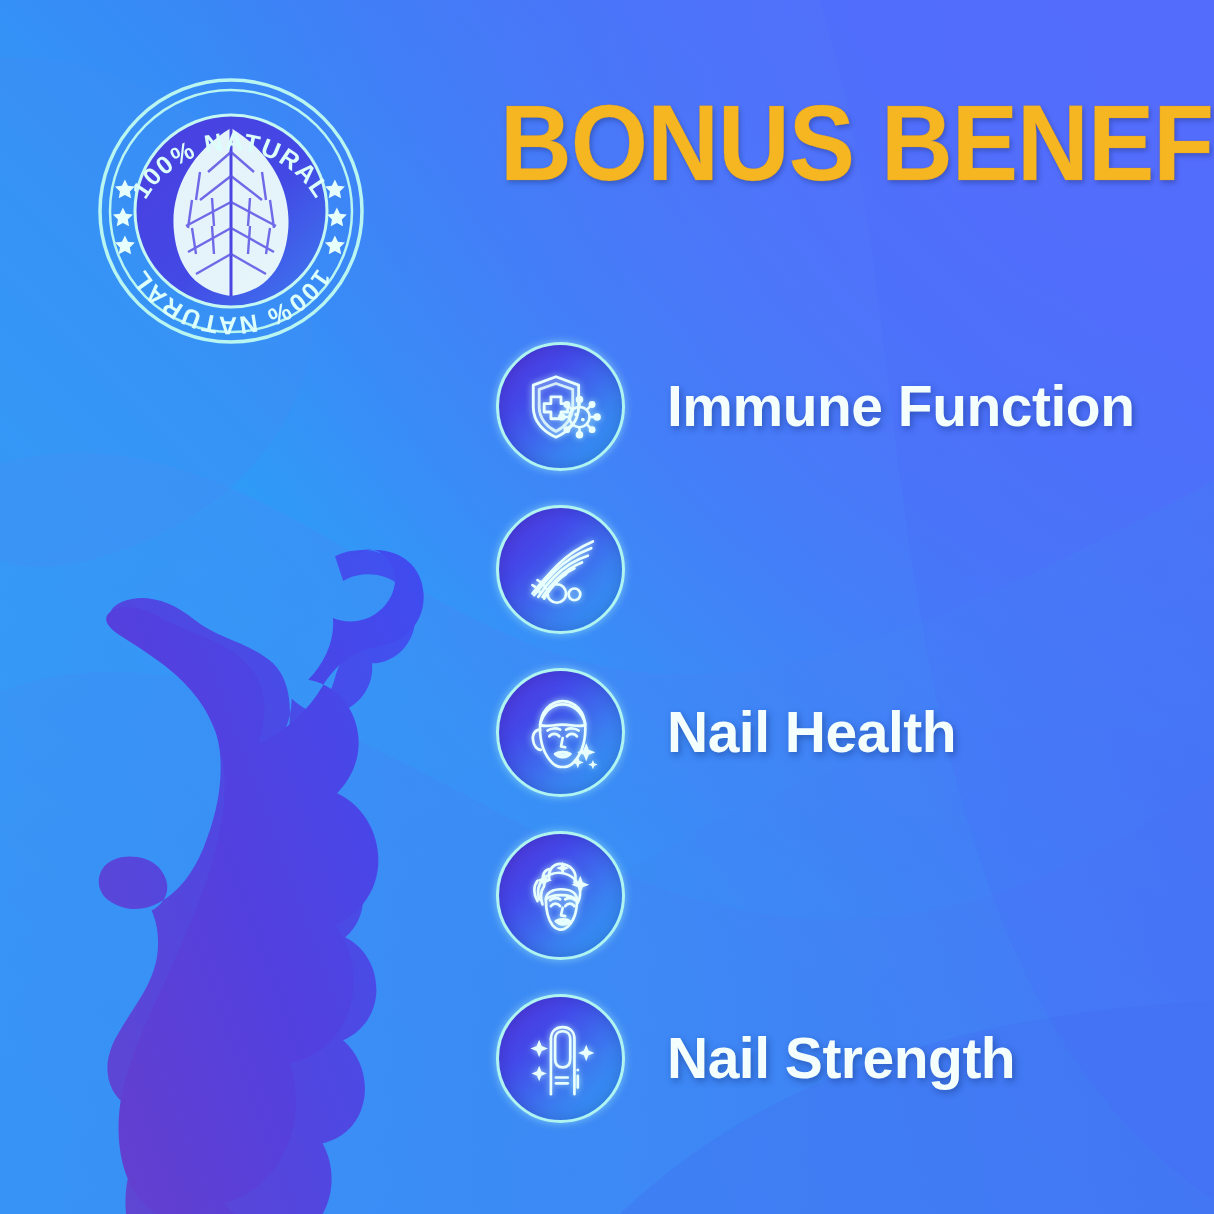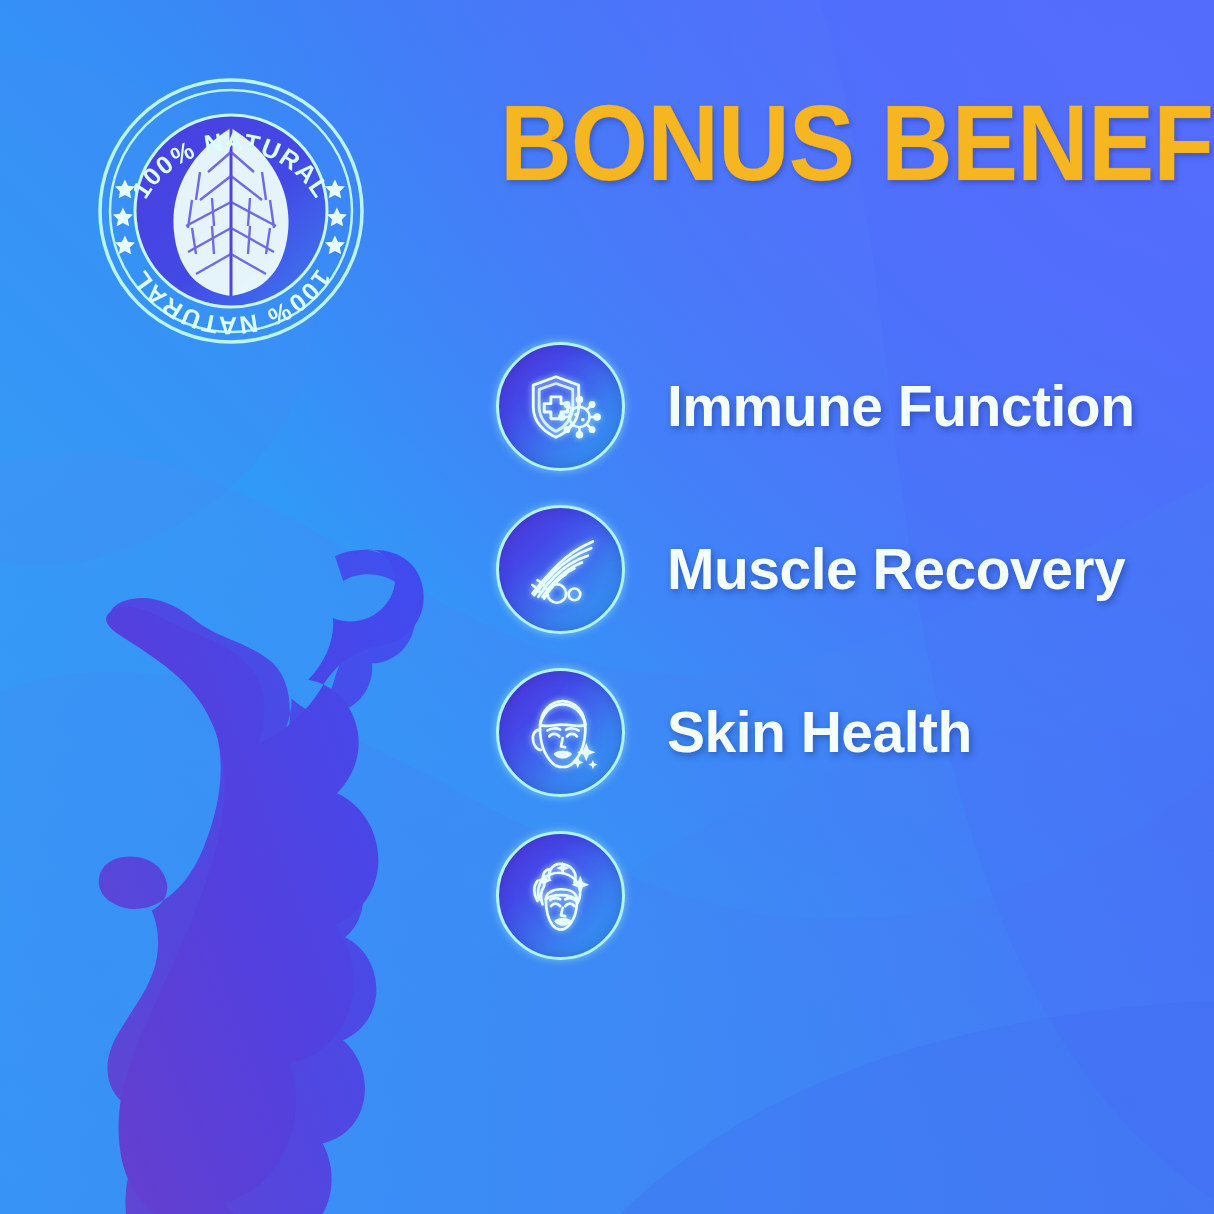--- a/index.html
+++ b/index.html
@@ -348,21 +348,20 @@
             <path d="M56,55 C48,60 42,66 38,72 C34,77 32,81 30,84"></path>
             <path d="M22,62 C26,64 30,68 32,72"></path>
             <path d="M16,68 C20,70 23,73 25,77"></path>
           </g>
           <g fill="none" stroke="#e8fffd" stroke-width="3.2">
             <circle cx="45" cy="78" r="11"></circle>
             <circle cx="66" cy="79" r="7"></circle>
           </g>
         </svg>
       </div>
-      <div class="benefit-label">Muscle Recovery</div>
     </div>
 
     <div class="benefit-row">
       <div class="benefit-icon">
         <svg viewBox="0 0 100 100">
           <g fill="none" stroke="#e8fffd" stroke-width="3.2" stroke-linecap="round" stroke-linejoin="round">
 
             <path d="M25,44 C25,24 38,12 52,12 C66,12 79,24 79,44
                      C79,62 74,76 64,86 C58,92 46,92 40,86 C30,76 25,62 25,44 Z"></path>
 
@@ -382,21 +381,21 @@
             <path d="M43,75 C47,72 57,72 61,75 C57,80 47,80 43,75 Z"></path>
             <path d="M43,75 C48,76 56,76 61,75"></path>
           </g>
           <g fill="#e8fffd">
             <path d="M80,62 l3,8 8,3 -8,3 -3,8 -3,-8 -8,-3 8,-3 Z"></path>
             <path d="M70,78 l2,5 5,2 -5,2 -2,5 -2,-5 -5,-2 5,-2 Z"></path>
             <path d="M88,82 l1.6,4 4,1.6 -4,1.6 -1.6,4 -1.6,-4 -4,-1.6 4,-1.6 Z"></path>
           </g>
         </svg>
       </div>
-      <div class="benefit-label">Skin Health</div>
+      <div class="benefit-label">Nail Health</div>
     </div>
 
     <div class="benefit-row">
       <div class="benefit-icon">
         <svg viewBox="0 0 100 100">
           <g fill="none" stroke="#e8fffd" stroke-width="3.2" stroke-linecap="round" stroke-linejoin="round">
 
             <path d="M36,30 C34,18 42,10 52,12 C64,14 70,24 66,34"></path>
             <path d="M30,34 C26,26 30,18 38,18"></path>
 
@@ -422,15 +421,40 @@
           </g>
           <g fill="#e8fffd">
             <path d="M30,22 l2.6,6.6 6.6,2.6 -6.6,2.6 -2.6,6.6 -2.6,-6.6 -6.6,-2.6 6.6,-2.6 Z"></path>
             <path d="M52,9 l2.2,5.6 5.6,2.2 -5.6,2.2 -2.2,5.6 -2.2,-5.6 -5.6,-2.2 5.6,-2.2 Z"></path>
             <path d="M73,26 l3,7.6 7.6,3 -7.6,3 -3,7.6 -3,-7.6 -7.6,-3 7.6,-3 Z"></path>
           </g>
         </svg>
       </div>
     </div>
 
+    <div class="benefit-row">
+      <div class="benefit-icon">
+        <svg viewBox="0 0 100 100">
+          <g fill="none" stroke="#e8fffd" stroke-width="3.2" stroke-linecap="round" stroke-linejoin="round">
+
+            <path d="M38,26 C38,17 44,12 52,12 C60,12 66,17 66,26 L66,92"></path>
+            <path d="M38,26 L38,92"></path>
+
+            <path d="M43,26 C43,20 47,17 52,17 C57,17 61,20 61,26 L61,50
+                     C61,57 57,60 52,60 C47,60 43,57 43,50 Z"></path>
+
+            <line x1="44" y1="72" x2="58" y2="72"></line>
+            <line x1="44" y1="79" x2="58" y2="79"></line>
+            <line x1="70" y1="70" x2="70" y2="84"></line>
+            <circle cx="70" cy="63" r="1.8" fill="#e8fffd" stroke="none"></circle>
+          </g>
+          <g fill="#e8fffd">
+            <path d="M24,27 l3,7.5 7.5,3 -7.5,3 -3,7.5 -3,-7.5 -7.5,-3 7.5,-3 Z"></path>
+            <path d="M80,33 l2.8,7 7,2.8 -7,2.8 -2.8,7 -2.8,-7 -7,-2.8 7,-2.8 Z"></path>
+            <path d="M24,58 l2.6,6.6 6.6,2.6 -6.6,2.6 -2.6,6.6 -2.6,-6.6 -6.6,-2.6 6.6,-2.6 Z"></path>
+          </g>
+        </svg>
+      </div>
+      <div class="benefit-label">Nail Strength</div>
+    </div>
 
   </div>
 </div>
 
 </body></html>

